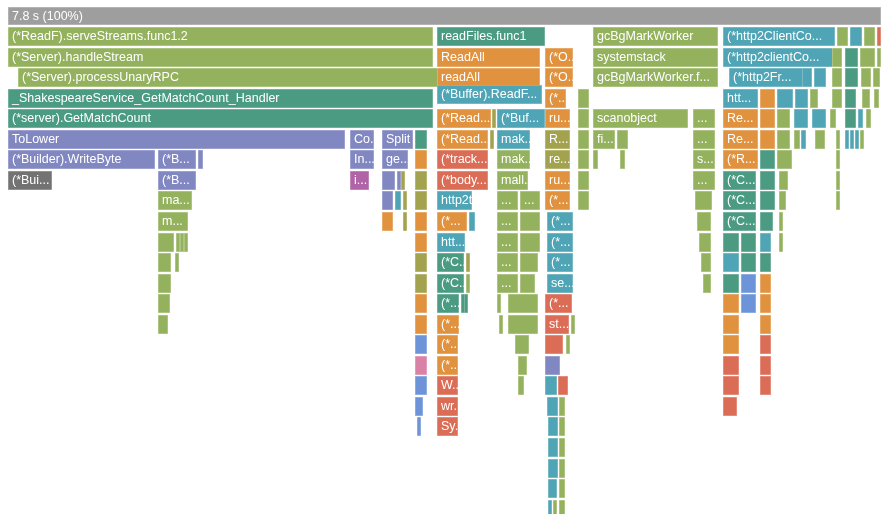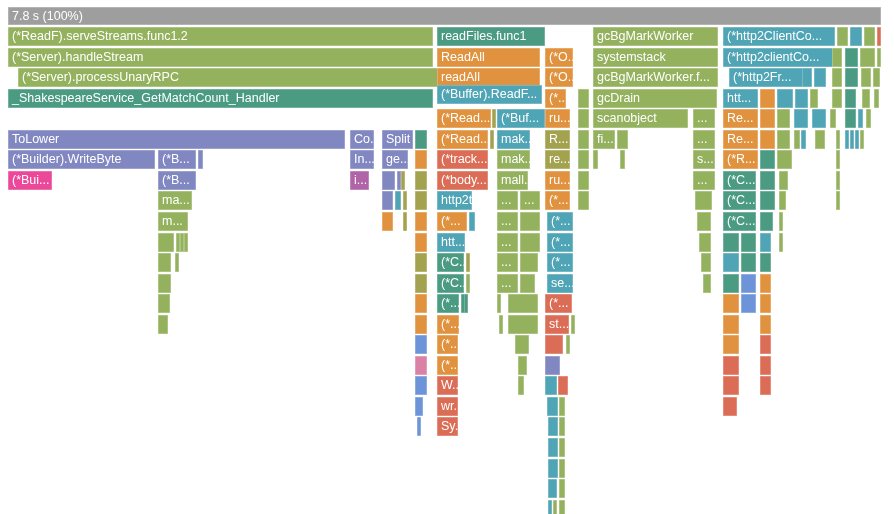--- a/index.html
+++ b/index.html
@@ -55,30 +55,30 @@
     <div class="frame" style="left: 802px; width: 10px; top: 68.1px; background: rgb(79, 165, 181);"></div>
     <div class="frame" style="left: 814px; width: 12px; top: 68.1px; background: rgb(79, 165, 181);"></div>
     <div class="frame" style="left: 832px; width: 10px; top: 68.1px; background: rgb(148, 178, 94);"></div>
     <div class="frame" style="left: 845px; width: 13px; top: 68.1px; background: rgb(75, 155, 131);"></div>
     <div class="frame" style="left: 861px; width: 10px; top: 68.1px; background: rgb(148, 178, 94);"></div>
     <div class="frame" style="left: 873px; width: 7px; top: 68.1px; background: rgb(148, 178, 94);"></div>
     <div class="frame" title="_ShakespeareService_GetMatchCount_Handler" style="left: 8px; width: 425px; top: 88.65px; background: rgb(75, 155, 131);">_ShakespeareService_GetMatchCount_Handler</div>
     <div class="frame" title="(*Buffer).ReadF..." style="left: 437px; width: 105px; top: 85px; background: rgb(79, 165, 181);">(*Buffer).ReadF...</div>
     <div class="frame" title="(*..." style="left: 545px; width: 21px; top: 88.65px; background: rgb(224, 146, 63);">(*...</div>
     <div class="frame" style="left: 578px; width: 11px; top: 88.65px; background: rgb(148, 178, 94);"></div>
-    <div class="frame" title="gcDrain" style="left: 593px; width: 124px; top: 88.65px; background: rgb(148, 178, 94);">gcDrain</div>
     <div class="frame" title="htt..." style="left: 723px; width: 35px; top: 88.65px; background: rgb(79, 165, 181);">htt...</div>
     <div class="frame" style="left: 760px; width: 15px; top: 88.65px; background: rgb(224, 146, 63);"></div>
     <div class="frame" style="left: 777px; width: 16px; top: 88.65px; background: rgb(79, 165, 181);"></div>
     <div class="frame" style="left: 795px; width: 13px; top: 88.65px; background: rgb(79, 165, 181);"></div>
     <div class="frame" style="left: 810px; width: 8px; top: 88.65px; background: rgb(148, 178, 94);"></div>
     <div class="frame" style="left: 832px; width: 10px; top: 88.65px; background: rgb(148, 178, 94);"></div>
     <div class="frame" style="left: 845px; width: 11px; top: 88.65px; background: rgb(75, 155, 131);"></div>
     <div class="frame" style="left: 862px; width: 8px; top: 88.65px; background: rgb(148, 178, 94);"></div>
     <div class="frame" style="left: 874px; width: 5px; top: 88.65px; background: rgb(148, 178, 94);"></div>
+    <div class="frame" title="(*server).GetMatchCount" style="left: 8px; width: 425px; top: 109.2px; background: rgb(75, 155, 131);">(*server).GetMatchCount</div>
     <div class="frame" title="(*Read..." style="left: 437px; width: 54px; top: 109.2px; background: rgb(224, 146, 63);">(*Read...</div>
     <div class="frame" style="left: 492px; width: 3px; top: 109.2px; background: rgb(163, 162, 78);"></div>
     <div class="frame" title="(*Buf..." style="left: 497px; width: 48px; top: 109.2px; background: rgb(79, 165, 181);">(*Buf...</div>
     <div class="frame" title="ru..." style="left: 545px; width: 25px; top: 109.2px; background: rgb(224, 146, 63);">ru...</div>
     <div class="frame" style="left: 578px; width: 11px; top: 109.2px; background: rgb(148, 178, 94);"></div>
     <div class="frame" title="scanobject" style="left: 593px; width: 95px; top: 109.2px; background: rgb(148, 178, 94);">scanobject</div>
     <div class="frame" title="..." style="left: 693px; width: 22px; top: 109.2px; background: rgb(148, 178, 94);">...</div>
     <div class="frame" title="Re..." style="left: 723px; width: 35px; top: 109.2px; background: rgb(224, 146, 63);">Re...</div>
     <div class="frame" style="left: 760px; width: 15px; top: 109.2px; background: rgb(224, 146, 63);"></div>
     <div class="frame" style="left: 777px; width: 13px; top: 109.2px; background: rgb(148, 178, 94);"></div>
@@ -121,21 +121,21 @@
     <div class="frame" title="mak..." style="left: 497px; width: 33px; top: 150.3px; background: rgb(148, 178, 94);">mak...</div>
     <div class="frame" title="re..." style="left: 545px; width: 25px; top: 150.3px; background: rgb(163, 162, 78);">re...</div>
     <div class="frame" style="left: 578px; width: 11px; top: 150.3px; background: rgb(148, 178, 94);"></div>
     <div class="frame" style="left: 593px; width: 5px; top: 150.3px; background: rgb(148, 178, 94);"></div>
     <div class="frame" style="left: 620px; width: 5px; top: 150.3px; background: rgb(148, 178, 94);"></div>
     <div class="frame" title="s..." style="left: 693px; width: 22px; top: 150.3px; background: rgb(148, 178, 94);">s...</div>
     <div class="frame" title="(*R..." style="left: 723px; width: 35px; top: 150.3px; background: rgb(224, 146, 63);">(*R...</div>
     <div class="frame" style="left: 760px; width: 15px; top: 150.3px; background: rgb(75, 155, 131);"></div>
     <div class="frame" style="left: 777px; width: 15px; top: 150.3px; background: rgb(148, 178, 94);"></div>
     <div class="frame" style="left: 836px; width: 3px; top: 150.3px; background: rgb(148, 178, 94);"></div>
-    <div class="frame" title="(*Bui..." style="left: 8px; width: 44px; top: 170.85px; background: #ec4899;">(*Bui...</div>
+    <div class="frame" title="(*Bui..." style="left: 8px; width: 44px; top: 170.85px; background: #737373;">(*Bui...</div>
     <div class="frame" title="(*B..." style="left: 158px; width: 38px; top: 170.85px; background: rgb(129, 135, 193);">(*B...</div>
     <div class="frame" title="i..." style="left: 350px; width: 19px; top: 170.85px; background: rgb(177, 99, 168);">i...</div>
     <div class="frame" style="left: 382px; width: 13px; top: 170.85px; background: rgb(129, 135, 193);"></div>
     <div class="frame" style="left: 397px; width: 3px; top: 170.85px; background: rgb(129, 135, 193);"></div>
     <div class="frame" style="left: 401px; width: 4px; top: 170.85px; background: rgb(163, 162, 78);"></div>
     <div class="frame" style="left: 415px; width: 12px; top: 170.85px; background: rgb(163, 162, 78);"></div>
     <div class="frame" title="(*body..." style="left: 437px; width: 51px; top: 170.85px; background: rgb(219, 108, 85);">(*body...</div>
     <div class="frame" title="mall..." style="left: 497px; width: 31px; top: 170.85px; background: rgb(148, 178, 94);">mall...</div>
     <div class="frame" title="ru..." style="left: 545px; width: 25px; top: 170.85px; background: rgb(224, 146, 63);">ru...</div>
     <div class="frame" style="left: 578px; width: 11px; top: 170.85px; background: rgb(148, 178, 94);"></div>

